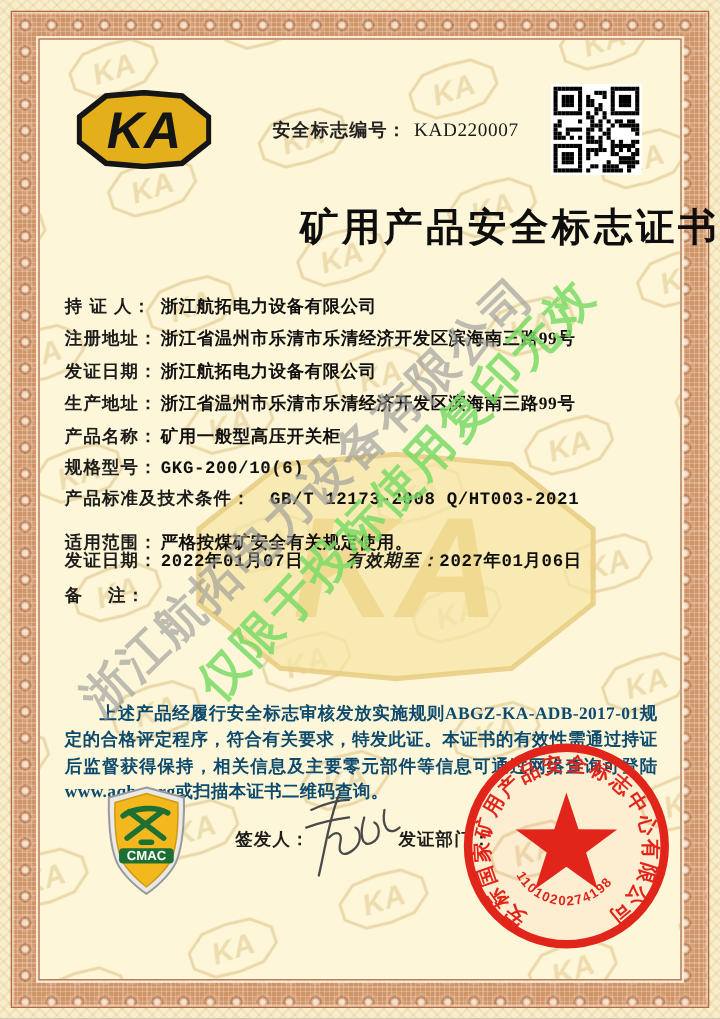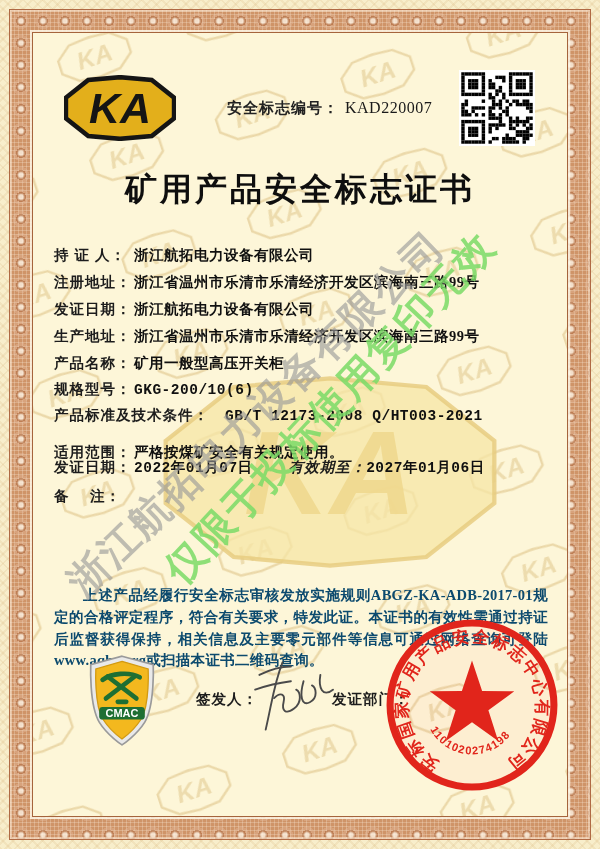--- a/index.html
+++ b/index.html
@@ -25,21 +25,21 @@
   .tiles{position:absolute;inset:33px;z-index:3;pointer-events:none;}
   .bigwm{position:absolute;left:160px;top:372px;z-index:3;pointer-events:none;}
   .content{position:absolute;inset:0;z-index:4;}
 
   .ka-logo{position:absolute;left:64px;top:75px;}
   .markline{position:absolute;left:227px;top:99px;white-space:nowrap;}
   .markline .mlbl{font:700 15px "Liberation Sans",sans-serif;color:#222;letter-spacing:1px;}
   .markline .mnum{font:400 16px "Liberation Serif",serif;color:#1a1a1a;letter-spacing:.5px;margin-left:6px;}
   .qr{position:absolute;left:459px;top:70px;}
 
-  .title{position:absolute;top:168px;left:0;right:0;text-align:center;
+  .title{position:absolute;top:168px;left:0;right:0;text-align:right;
     font:900 32px "Liberation Serif",serif;letter-spacing:3px;color:#0e0e0e;}
 
   .row{position:absolute;left:54px;display:flex;align-items:baseline;white-space:nowrap;}
   .lbl{font:700 14.5px "Liberation Sans",sans-serif;color:#1c1c1c;letter-spacing:1px;}
   .w80{width:80px;flex:0 0 auto;}
   .val{font:700 14.5px "Liberation Serif",serif;color:#101010;letter-spacing:.5px;}
   .val.sans{font-family:Liberation Mono, monospace;}
   .std .lbl{margin-right:16px;}
   .gap1{margin-left:36px;font-style:italic;}
   .gap2{margin-left:0;}

